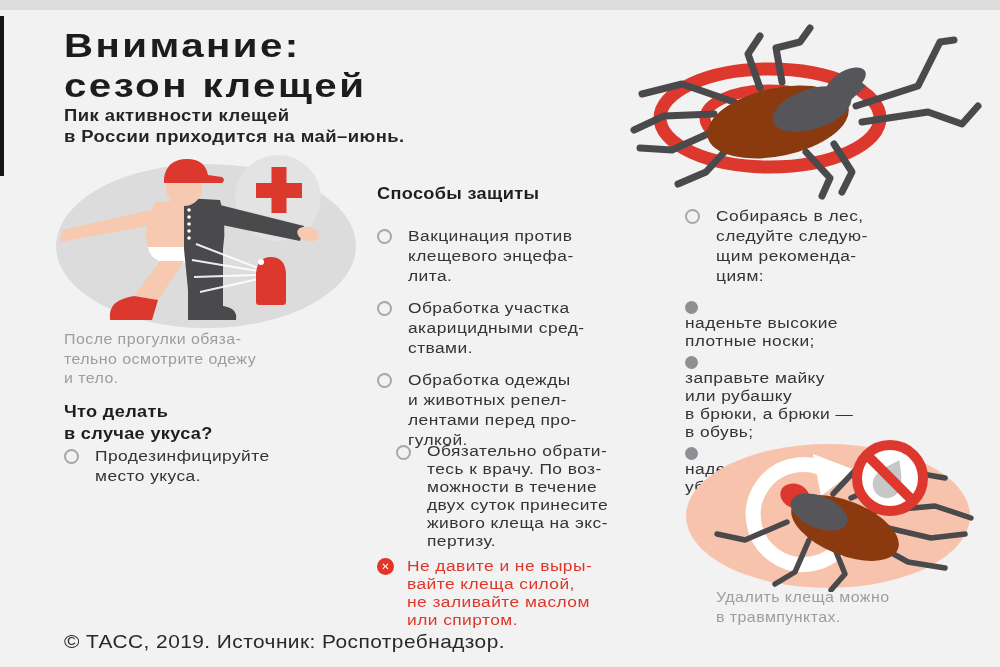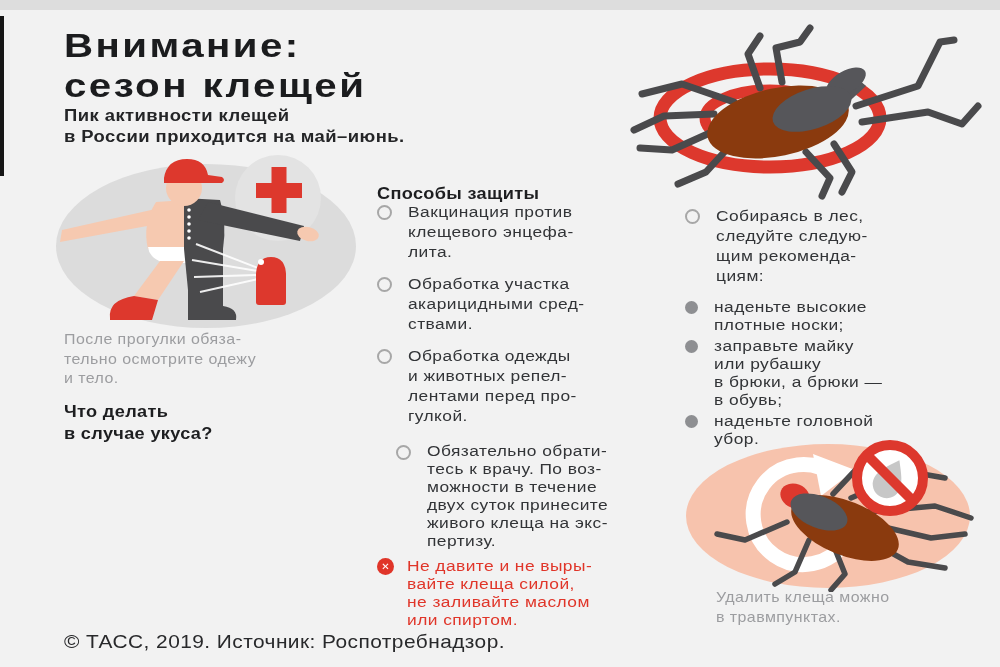--- a/index.html
+++ b/index.html
@@ -14,21 +14,21 @@
          transform:scaleX(1.1);transform-origin:left top;}
   .btext{font-size:15.5px;line-height:20px;letter-spacing:.4px;color:#323437;
          transform:scaleX(1.12);transform-origin:left top;}
   .tight{line-height:18px;}
   .caption{font-size:14.5px;line-height:19.5px;letter-spacing:.4px;color:#9c9da0;
          transform:scaleX(1.1);transform-origin:left top;}
   .footer{font-size:19px;letter-spacing:.4px;color:#28292b;
          transform:scaleX(1.1);transform-origin:left top;}
   .row{display:flex;align-items:flex-start;}
   .list .row{margin-bottom:12px;}
-  .sublist .row{margin-bottom:3px;}
+  .sublist .row{margin-bottom:3px;flex-direction:column;}
   .marker{flex:none;width:11px;height:11px;border:2px solid #a7a7a7;border-radius:50%;
           background:transparent;margin:3px 16px 0 0;}
   .marker.filled{width:13px;height:13px;border:none;background:#8e8f92;margin:3px 16px 0 0;}
   .warn-ico{flex:none;width:17px;height:17px;border-radius:50%;background:#e03529;color:#ffffff;
             font-size:10px;line-height:17px;text-align:center;font-weight:700;margin:1px 13px 0 0;}
   .warn-text{font-size:15.5px;line-height:18px;letter-spacing:.4px;color:#e03529;
          transform:scaleX(1.12);transform-origin:left top;}
   .edge-sliver{background:#161616;}
 </style>
 </head>
@@ -110,21 +110,21 @@
       <rect x="208" y="122" width="30" height="33" rx="3" fill="#dd382d"></rect>
       <circle cx="213" cy="112" r="3" fill="#ffffff"></circle>
     </g>
   </svg>
 
   <div class="abs caption pre" style="left:64px;top:320px;">После прогулки обяза-
 тельно осмотрите одежу
 и тело.</div>
 
   <div class="abs h2" style="left:377px;top:172px;">Способы защиты</div>
-  <div class="abs list" style="left:377px;top:192px;width:300px;">
+  <div class="abs list" style="left:377px;top:216px;width:300px;">
     <div class="row">
       <span class="marker"></span>
       <span class="btext pre">Вакцинация против
 клещевого энцефа-
 лита.</span>
     </div>
     <div class="row">
       <span class="marker"></span>
       <span class="btext pre">Обработка участка
 акарицидными сред-
@@ -164,20 +164,25 @@
         <span class="marker filled"></span>
         <span class="btext tight pre">наденьте головной
 убор.</span>
       </div>
     </div>
   </div>
 
   <div class="abs h2 pre" style="left:64px;top:390px;">Что делать
 в случае укуса?</div>
   <div class="abs list" style="left:64px;top:436px;width:300px;">
+    <div class="row">
+      <span class="marker"></span>
+      <span class="btext pre">Продезинфицируйте
+место укуса.</span>
+    </div>
   </div>
 
   <div class="abs row" style="left:396px;top:432px;width:300px;">
     <span class="marker"></span>
     <span class="btext tight pre">Обязательно обрати-
 тесь к врачу. По воз-
 можности в течение
 двух суток принесите
 живого клеща на экс-
 пертизу.</span>

